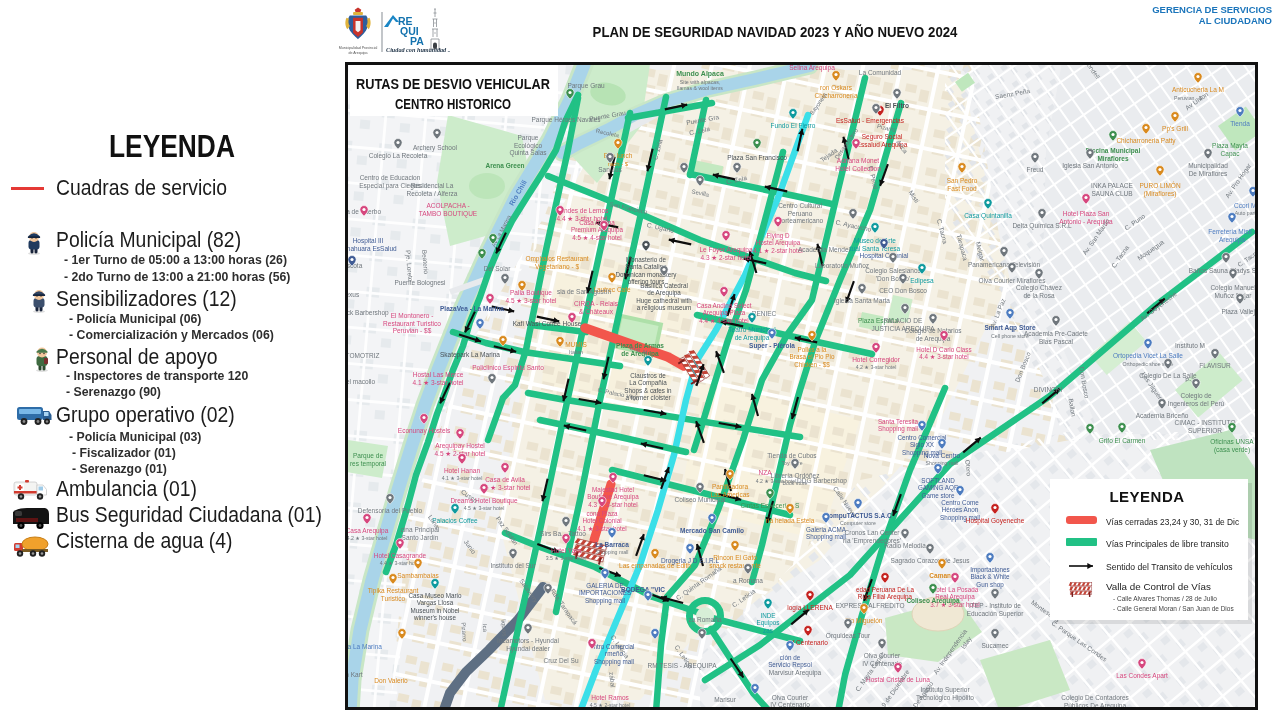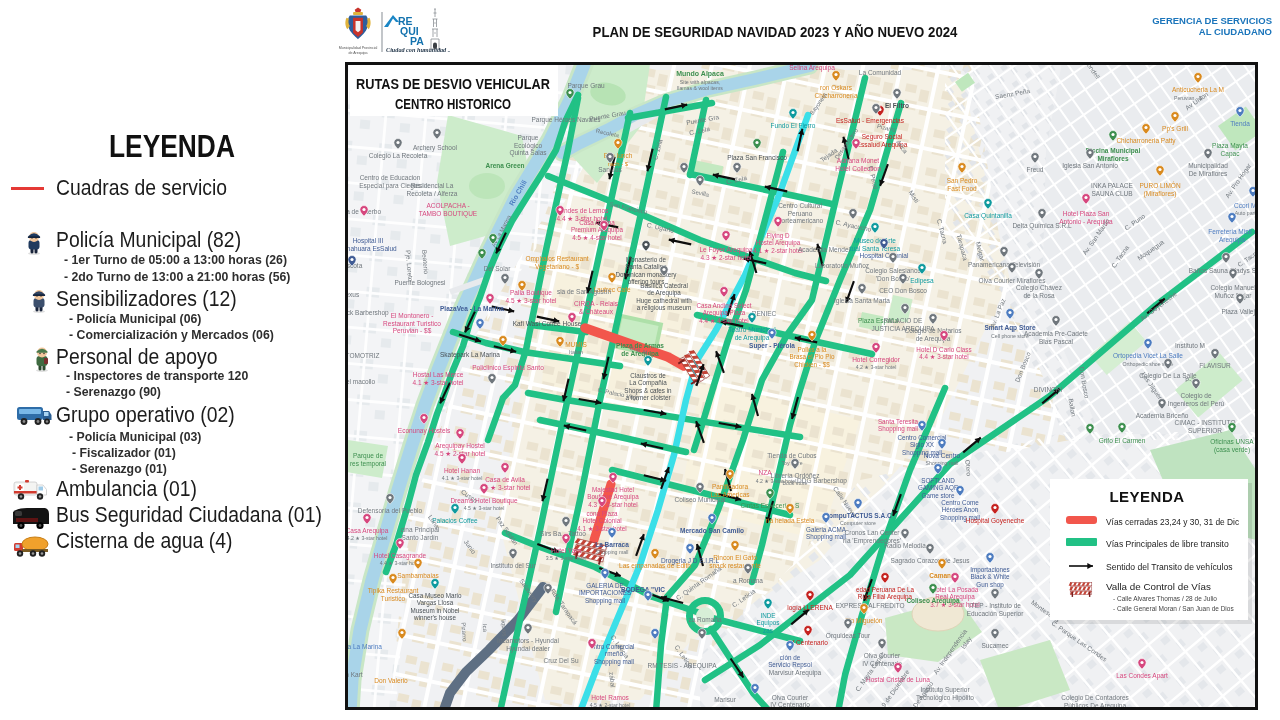--- a/index.html
+++ b/index.html
@@ -35,21 +35,21 @@
 <path d="M97,3 L97,11 M94.5,13 L99.5,13 M95.5,13 L95.5,21 M98.5,13 L98.5,21 M94,23 L100,23 M95,23 L95,31 M99,23 L99,31 M93,33 L101,33 M93,33 L93,43 M101,33 L101,43 M91,43 L103,43"></path>
 <path d="M95.5,7 L98.5,7 M96,3 L98,3 M96.2,17 L97.8,17 M96.2,27 L97.8,27"></path>
 </g>
 <rect x="95" y="36.5" width="4" height="6.5" rx="2" fill="#3a3f44"></rect>
 
 <text x="48" y="45.5" font-size="6.2" font-style="italic" font-weight="bold" fill="#273a4d" font-family="Liberation Serif, serif">Ciudad con humanidad ...</text>
 </svg>
 
 <div class="abs" style="left:560px;top:23px;width:430px;text-align:center;font-size:15px;font-weight:bold;color:#131313;white-space:nowrap;transform:scaleX(0.88);transform-origin:center;">PLAN DE SEGURIDAD NAVIDAD 2023 Y AÑO NUEVO 2024</div>
 
-<div class="abs" style="left:1140px;top:16px;width:132px;text-align:right;font-size:9.5px;font-weight:bold;color:#1b75bb;line-height:10.5px;">GERENCIA DE SERVICIOS<br>AL CIUDADANO</div>
+<div class="abs" style="left:1140px;top:5px;width:132px;text-align:right;font-size:9.5px;font-weight:bold;color:#1b75bb;line-height:10.5px;">GERENCIA DE SERVICIOS<br>AL CIUDADANO</div>
 
 <div class="abs" style="left:109px;top:129px;font-size:31px;font-weight:bold;color:#111;letter-spacing:0px;transform:scaleX(0.85);transform-origin:0 0;">LEYENDA</div>
 
 <div class="abs" style="left:11px;top:187px;width:33px;height:3.2px;background:#e53935;"></div>
 
 <div class="abs" style="left:56px;top:175px;font-size:22px;color:#1c1c1c;transform:scaleX(0.88);transform-origin:0 0;">Cuadras de servicio</div>
 
 <svg style="position:absolute;left:23px;top:229px" width="22" height="26" viewBox="0 0 22 26">
 <ellipse cx="11" cy="24.5" rx="6" ry="1.4" fill="#00000022"></ellipse>
 <rect x="7.5" y="19" width="3" height="5.5" rx="1.4" fill="#18233a"></rect>

